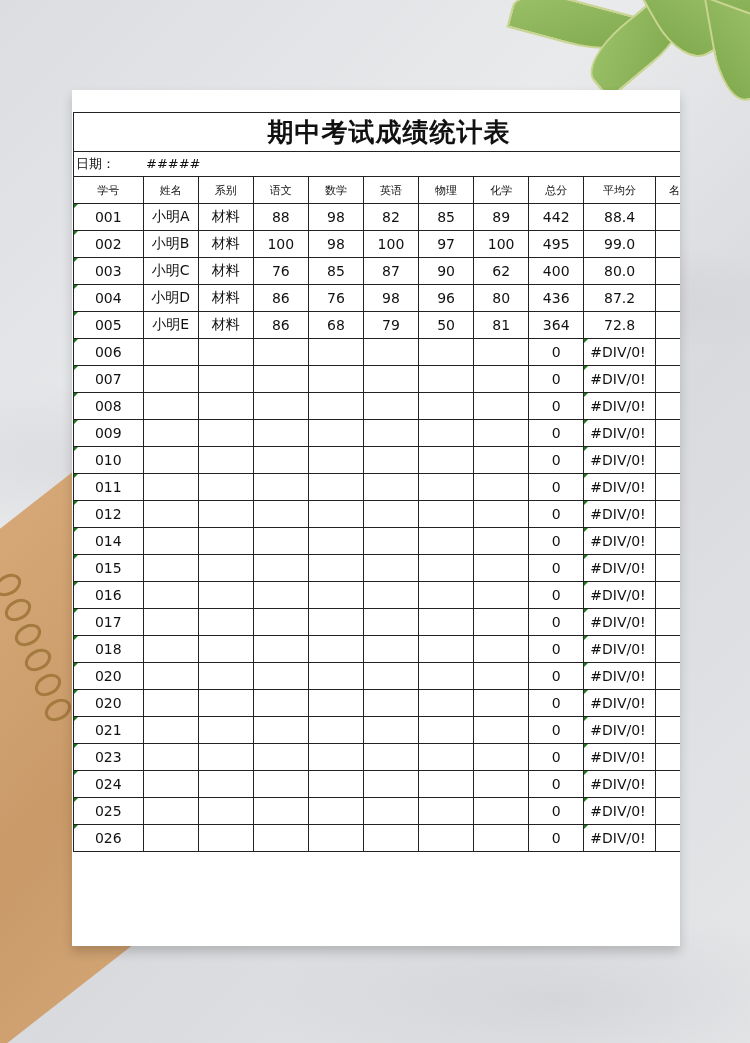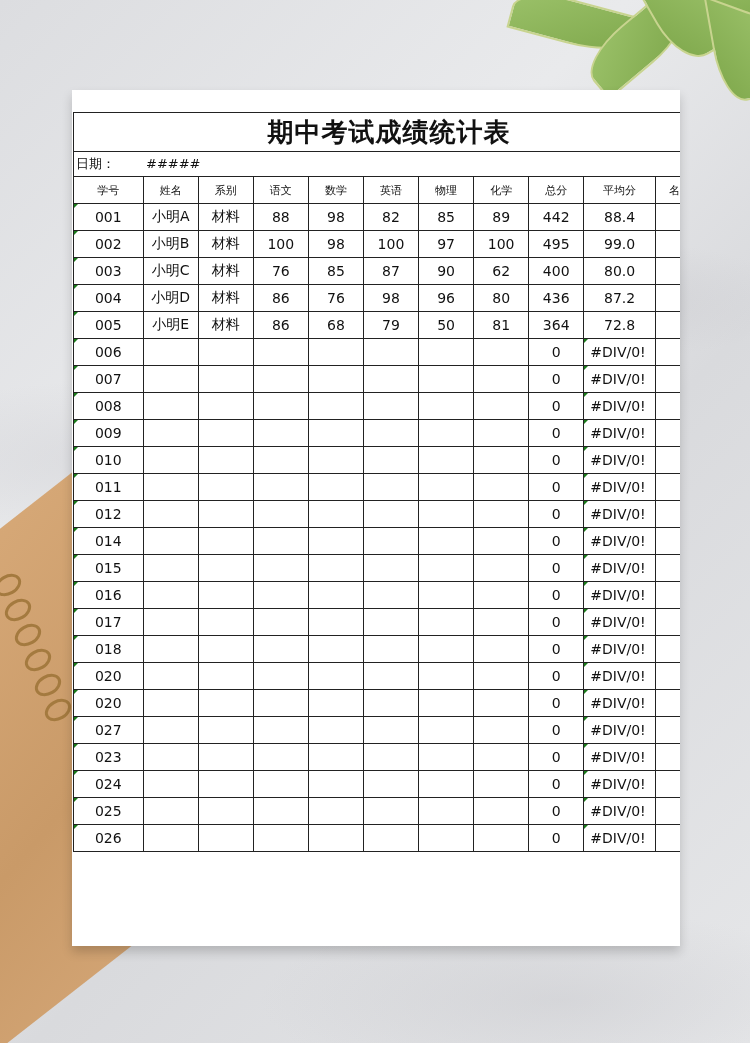--- a/index.html
+++ b/index.html
@@ -330,21 +330,21 @@
           <td></td>
           <td></td>
           <td></td>
           <td></td>
           <td></td>
           <td>0</td>
           <td class="avg tri">#DIV/0!</td>
           <td class="rank"></td>
         </tr>
         <tr>
-          <td class="tri">027</td>
+          <td class="tri">021</td>
           <td></td>
           <td></td>
           <td></td>
           <td></td>
           <td></td>
           <td></td>
           <td></td>
           <td>0</td>
           <td class="avg tri">#DIV/0!</td>
           <td class="rank"></td>

